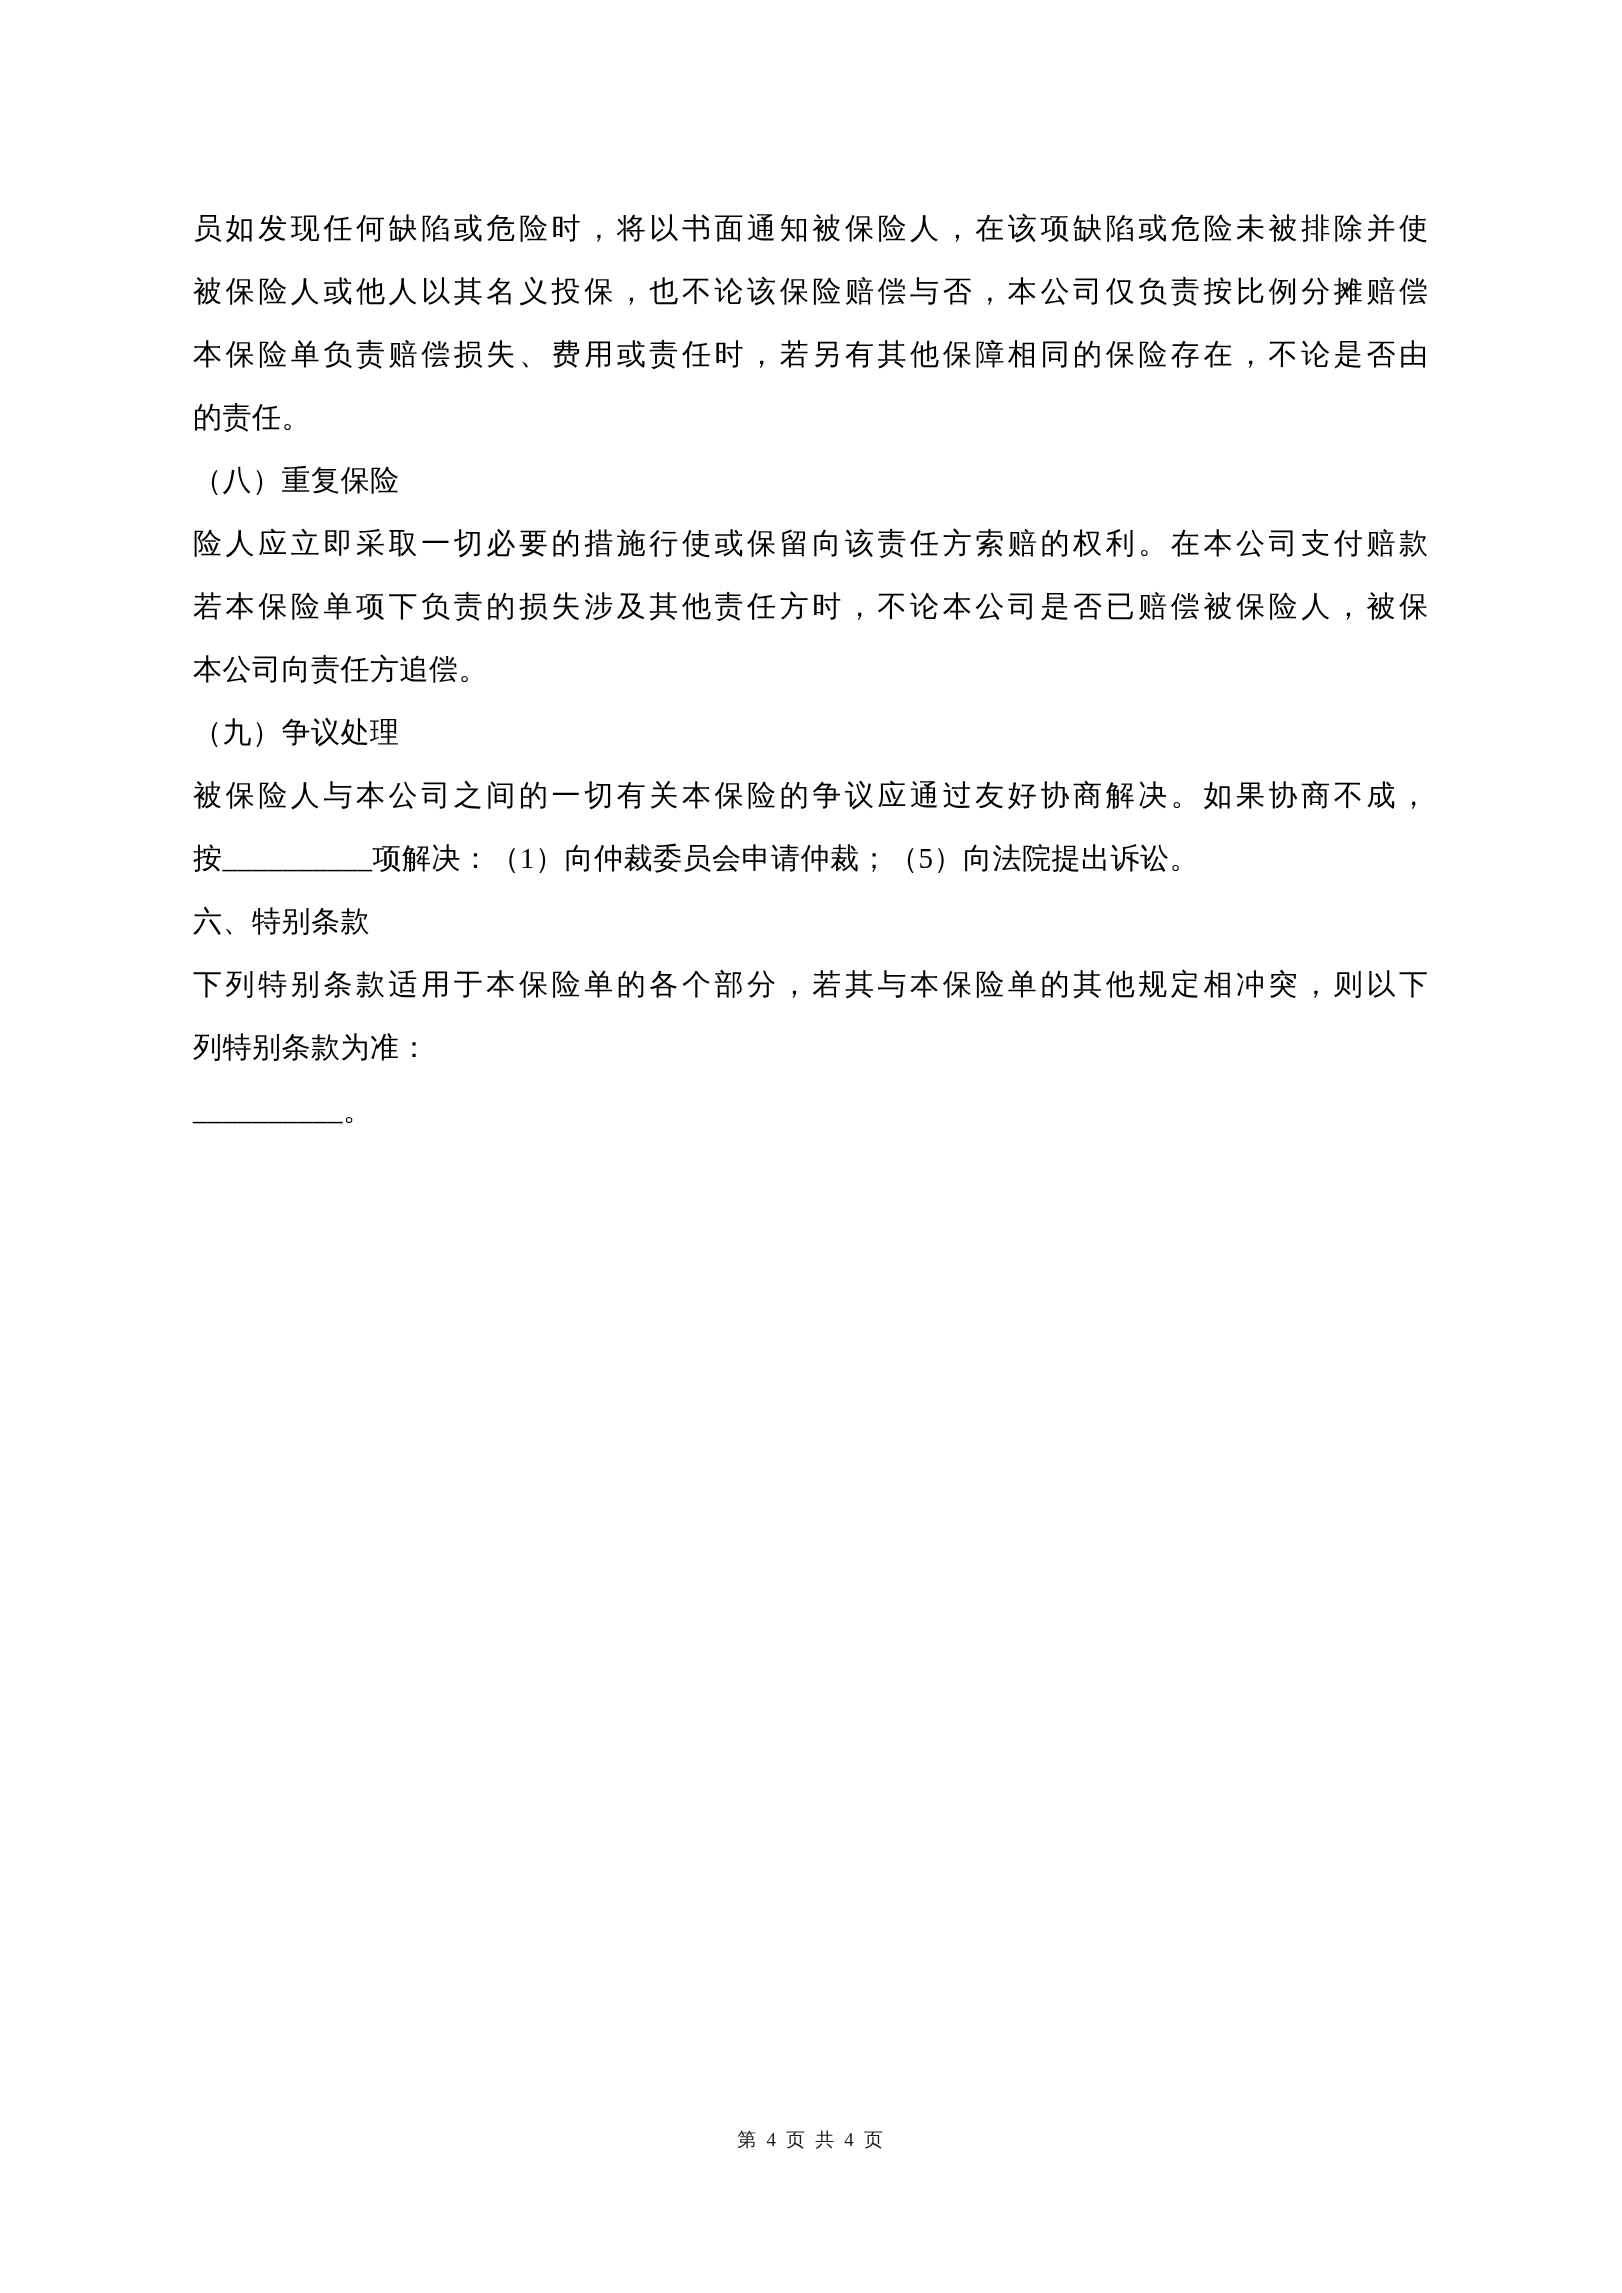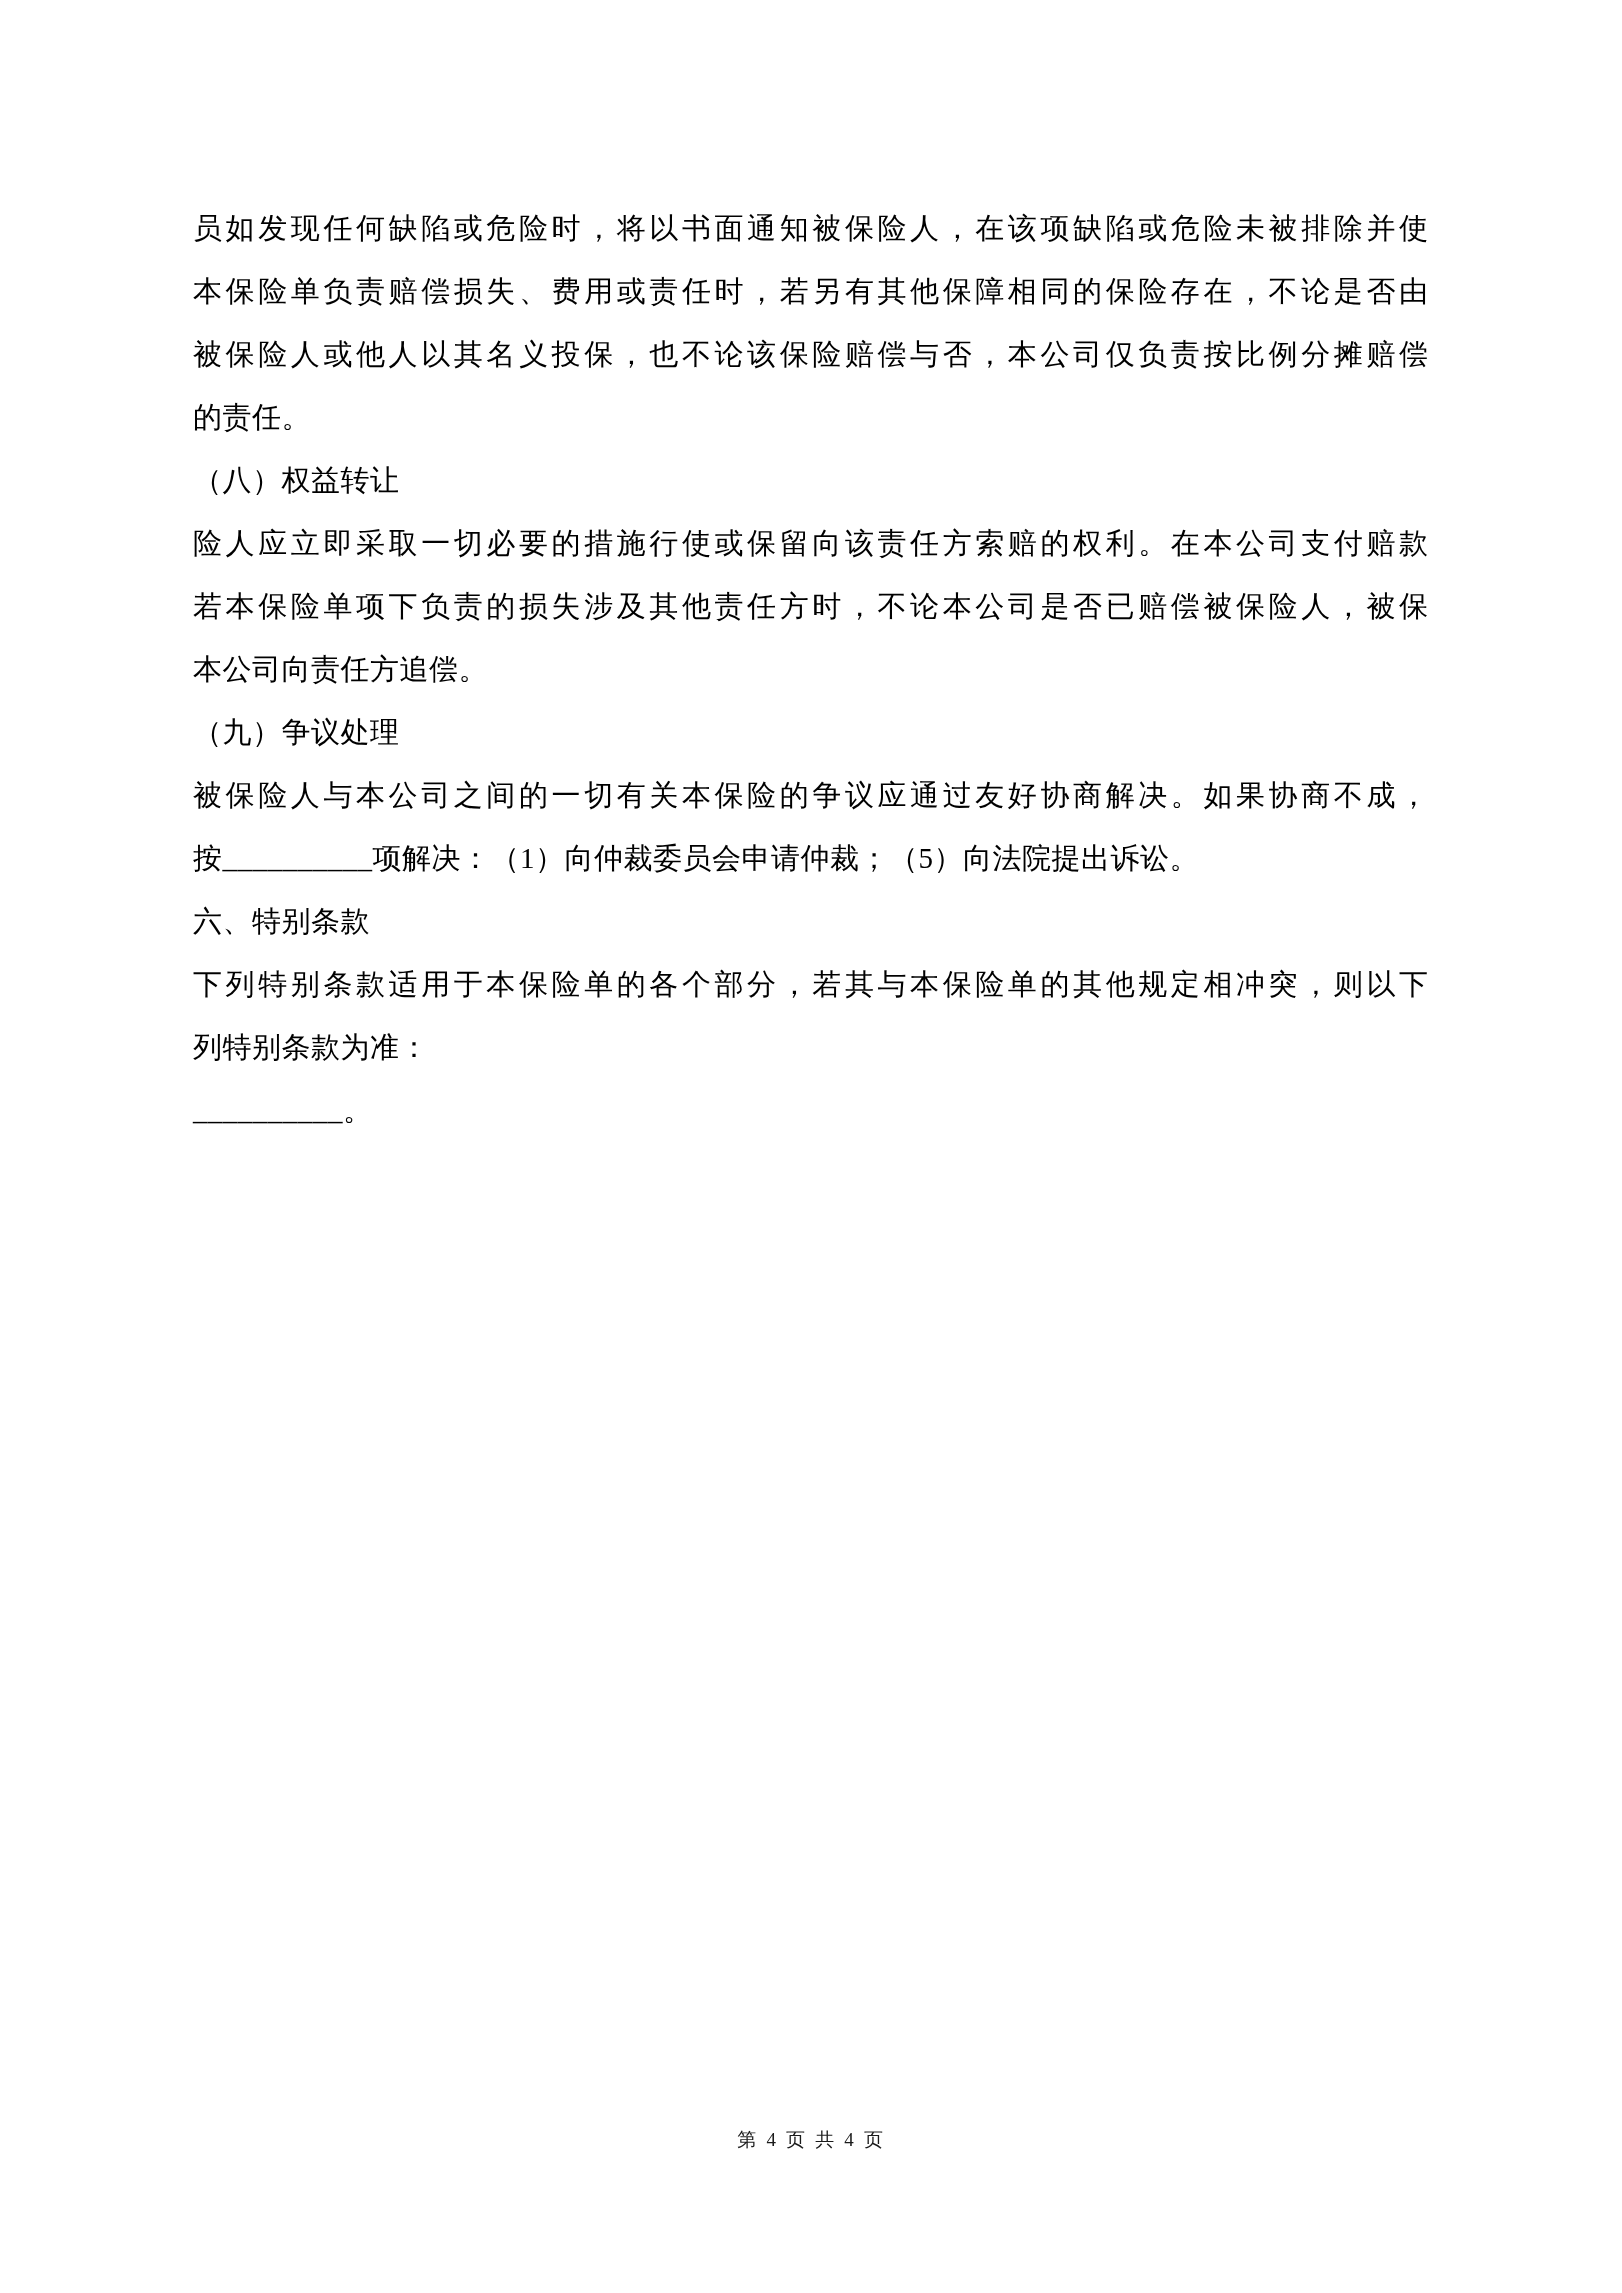--- a/index.html
+++ b/index.html
@@ -47,24 +47,24 @@
     letter-spacing: 2.7px;
     color: #1a1a1a;
   }
 </style>
 </head>
 <body>
 
 <div class="page">
   <main class="content">
       <div class="line justified">员如发现任何缺陷或危险时，将以书面通知被保险人，在该项缺陷或危险未被排除并使</div>
+      <div class="line justified">被保险人或他人以其名义投保，也不论该保险赔偿与否，本公司仅负责按比例分摊赔偿</div>
       <div class="line justified">本保险单负责赔偿损失、费用或责任时，若另有其他保障相同的保险存在，不论是否由</div>
-      <div class="line justified">被保险人或他人以其名义投保，也不论该保险赔偿与否，本公司仅负责按比例分摊赔偿</div>
       <div class="line">的责任。</div>
-      <div class="line">（八）权益转让</div>
+      <div class="line">（八）重复保险</div>
       <div class="line justified">险人应立即采取一切必要的措施行使或保留向该责任方索赔的权利。在本公司支付赔款</div>
       <div class="line justified">若本保险单项下负责的损失涉及其他责任方时，不论本公司是否已赔偿被保险人，被保</div>
       <div class="line">本公司向责任方追偿。</div>
       <div class="line">（九）争议处理</div>
       <div class="line justified">被保险人与本公司之间的一切有关本保险的争议应通过友好协商解决。如果协商不成，</div>
       <div class="line">按__________项解决：（1）向仲裁委员会申请仲裁；（5）向法院提出诉讼。</div>
       <div class="line">六、特别条款</div>
       <div class="line justified">下列特别条款适用于本保险单的各个部分，若其与本保险单的其他规定相冲突，则以下</div>
       <div class="line">列特别条款为准：</div>
       <div class="line">__________。</div>

